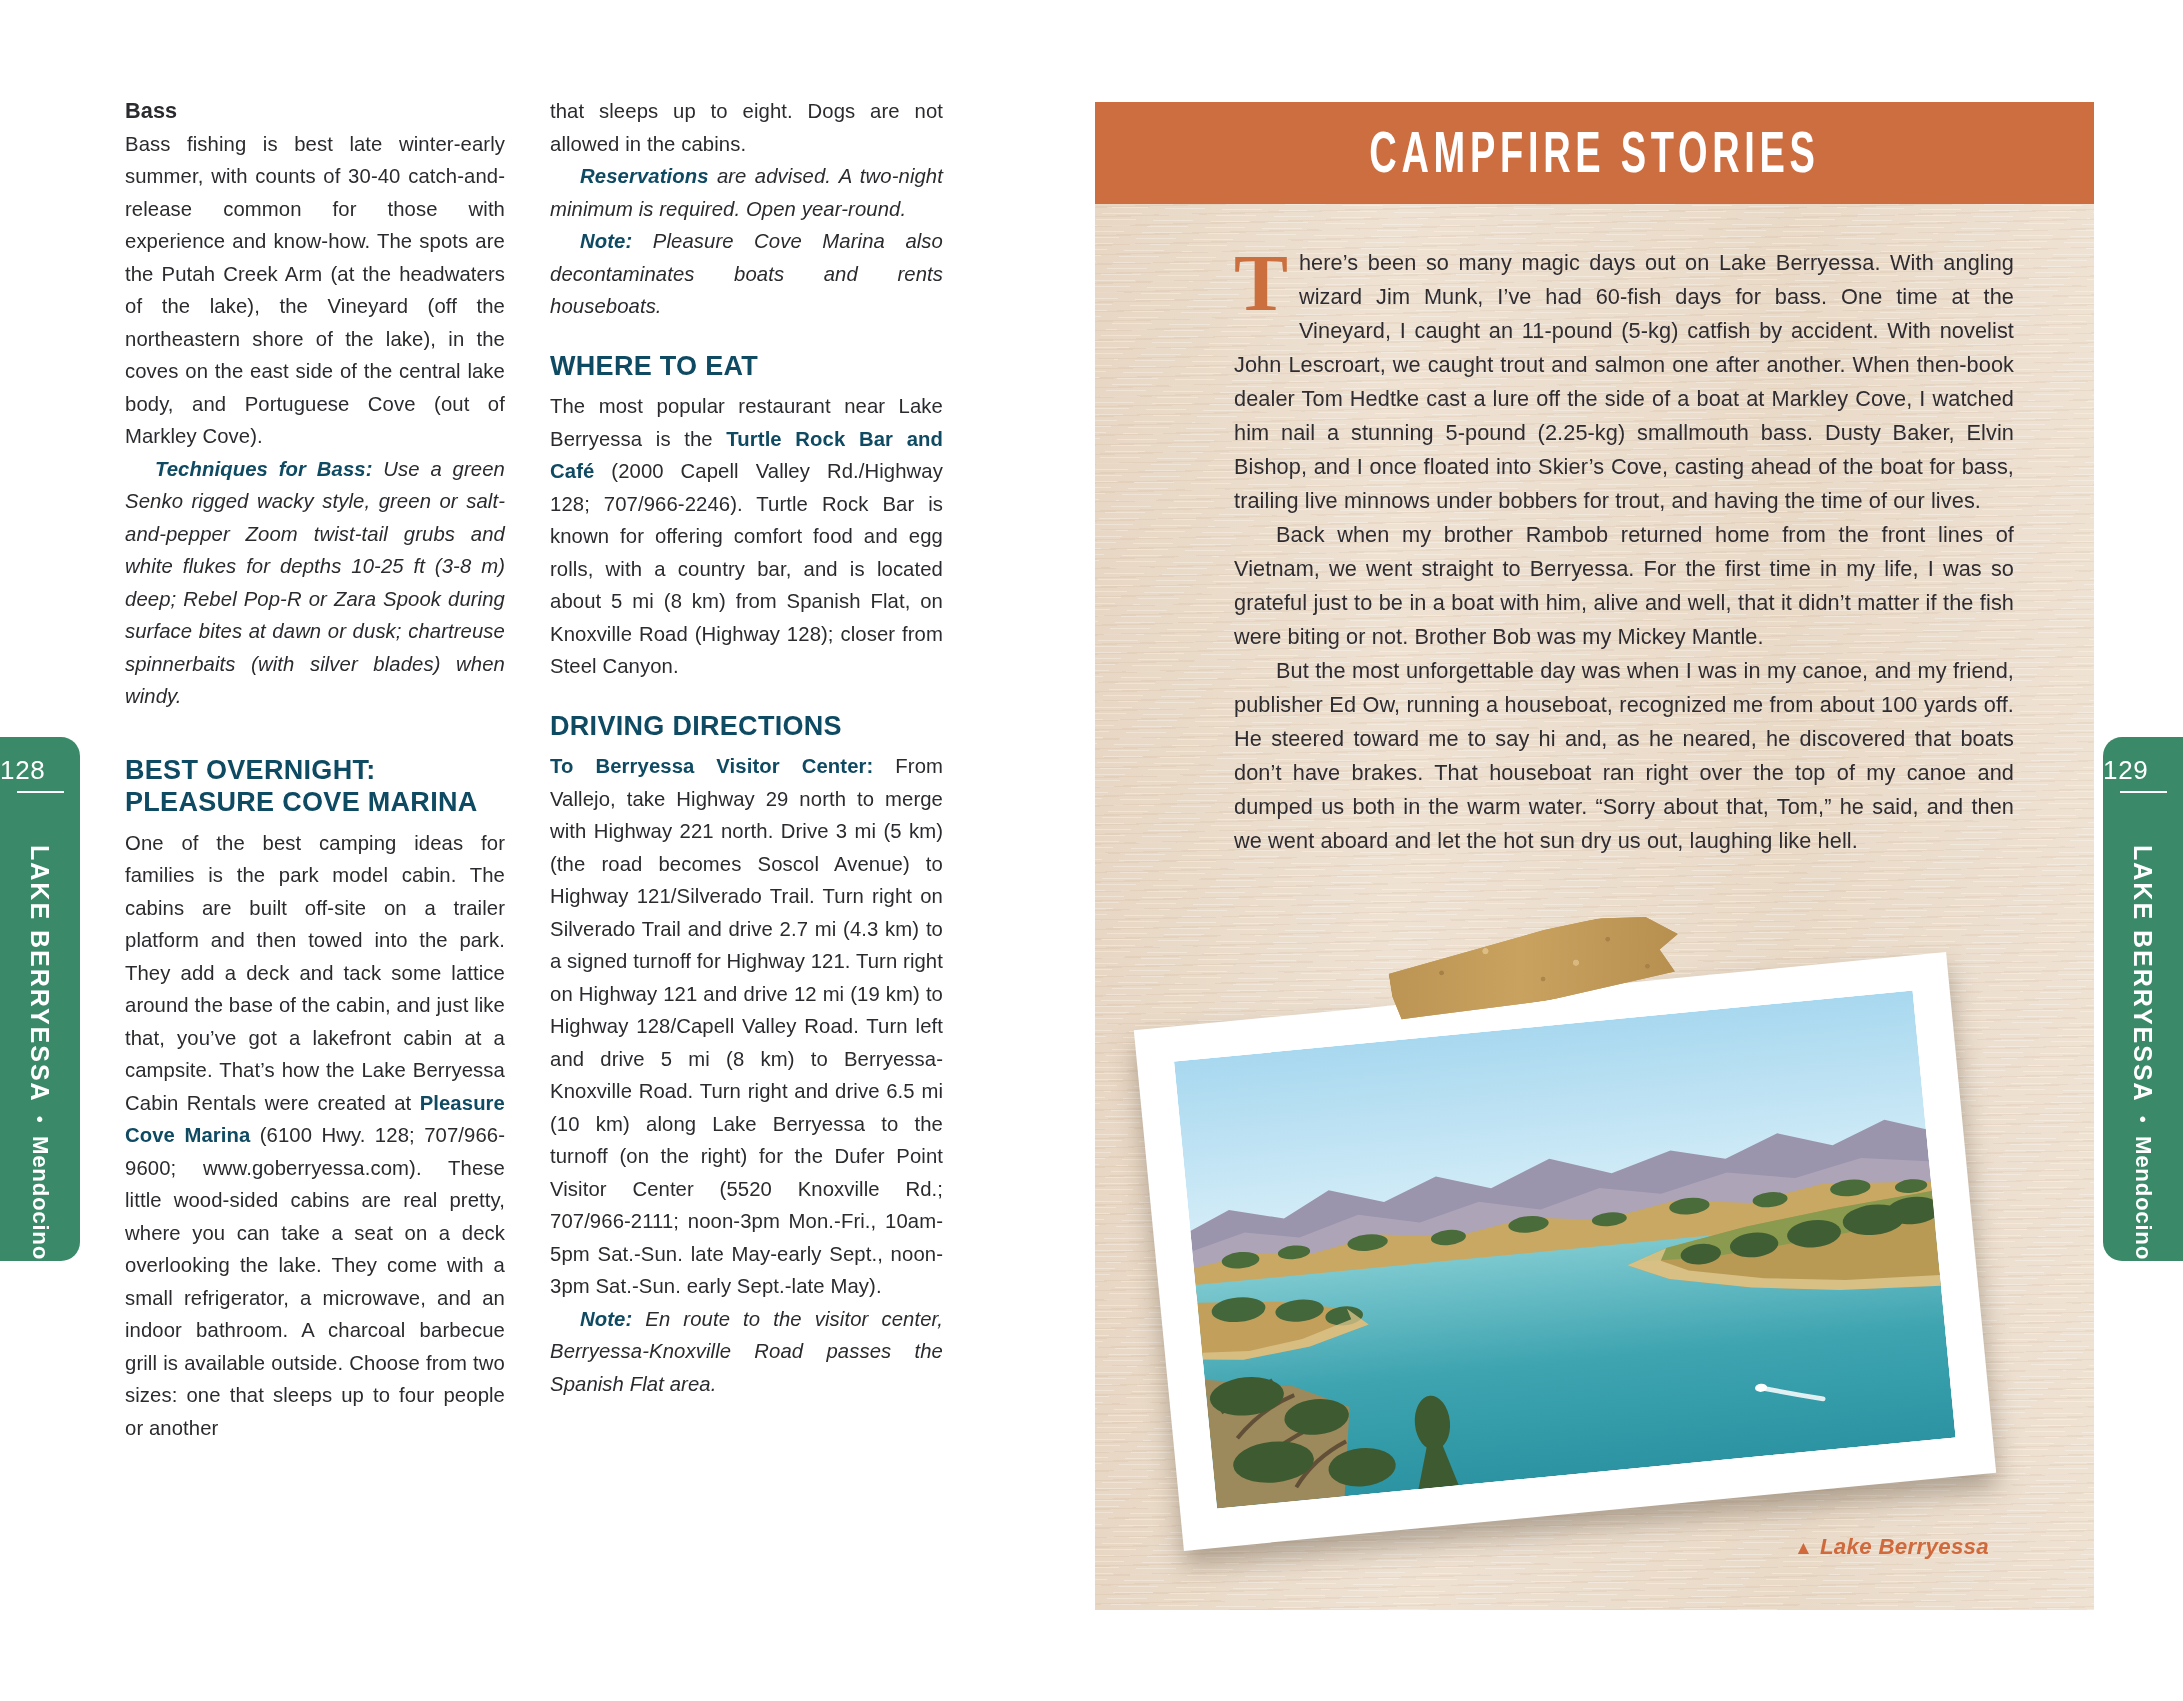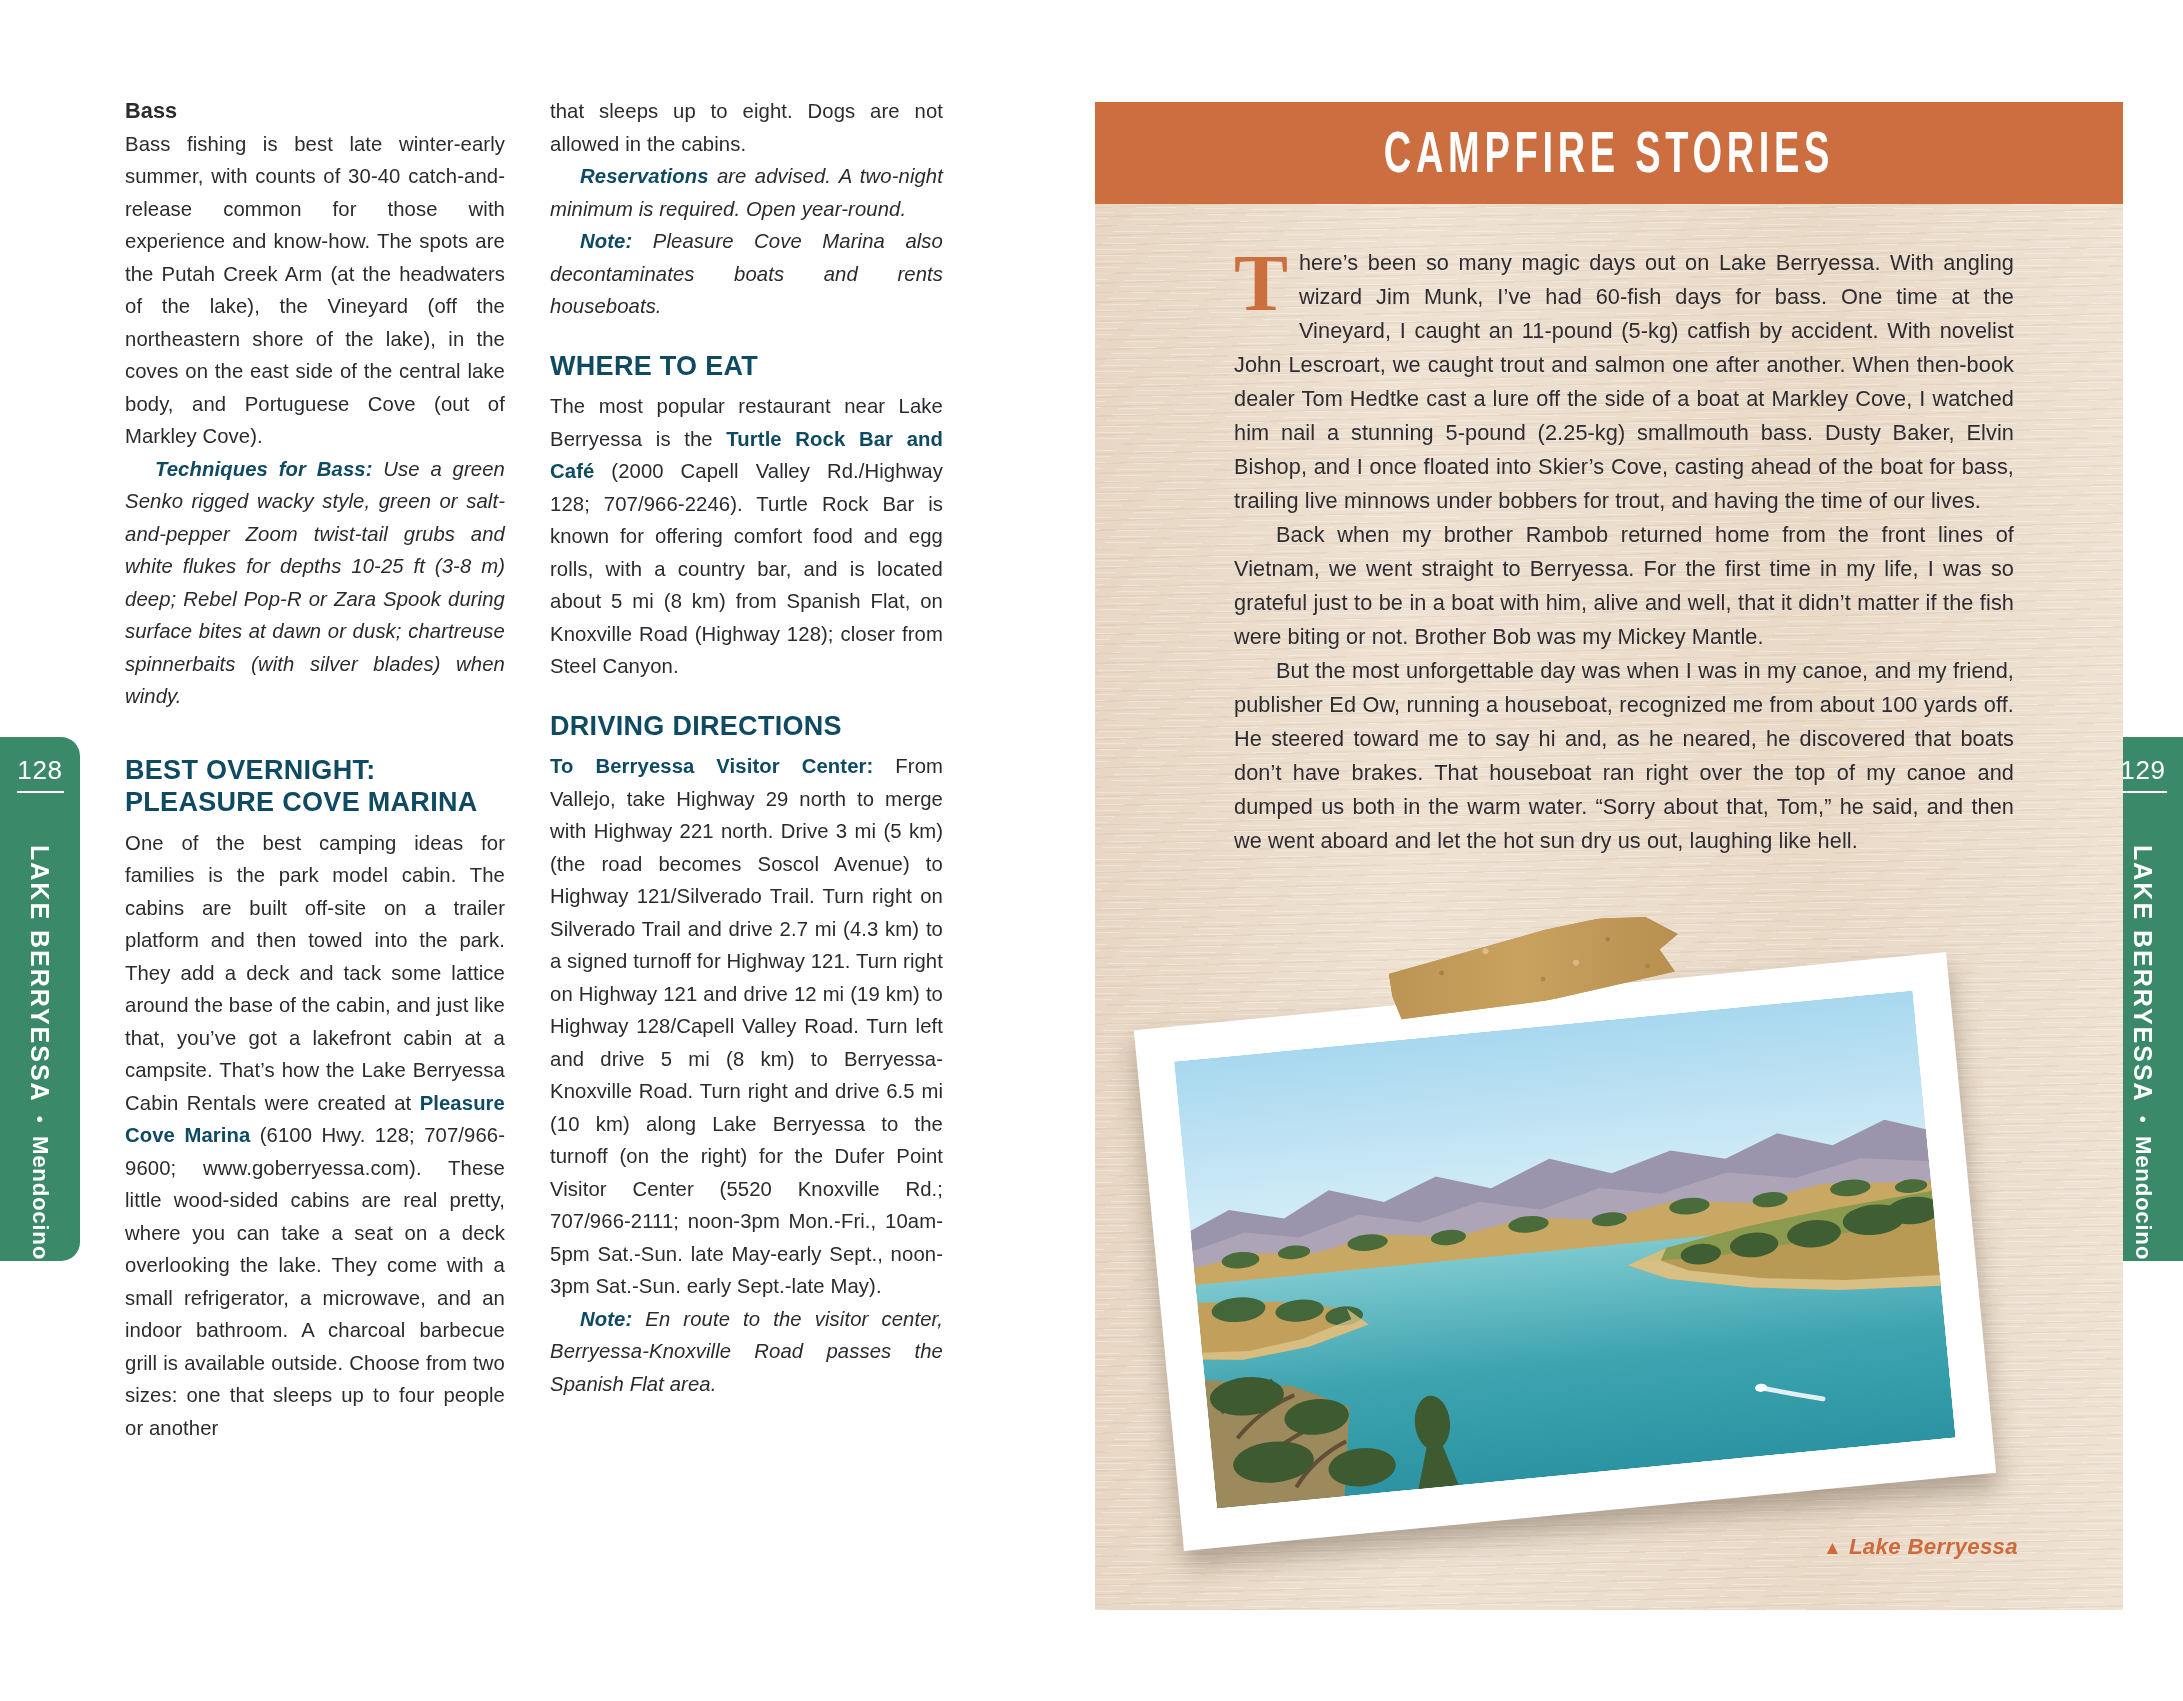--- a/index.html
+++ b/index.html
@@ -12,21 +12,21 @@
   .spread{position:absolute;inset:0;}
 
   
   .tab{
     position:absolute;top:737px;width:80px;height:524px;
     background:#3a8a69;color:#fff;
   }
   .tab-left{left:0;border-radius:0 19px 19px 0;}
   .tab-right{right:0;border-radius:19px 0 0 19px;}
   .pagenum{
-    text-align:center;font-size:26px;font-weight:500;margin-top:17.6px;letter-spacing:0.7px;
+    text-align:left;font-size:26px;font-weight:500;margin-top:17.6px;letter-spacing:0.7px;
   }
   .pagenum::after{
     content:"";display:block;width:47px;border-bottom:2px solid #ffffff;margin:5.4px auto 0;
   }
   .vtext{
     position:absolute;left:50%;top:108px;transform:translateX(-50%);
     writing-mode:vertical-rl;white-space:nowrap;display:flex;align-items:center;
     font-weight:bold;
   }
   .vregion{font-size:25px;letter-spacing:2px;transform:scaleX(1.04);}
@@ -54,21 +54,20 @@
   h2.first{margin-top:41px;}
 
   
   .storybox{
     position:absolute;left:1095px;top:102px;width:999px;height:1508px;
     background-color:#eee1d2;
     background-image:
       repeating-linear-gradient(178.5deg, rgba(201,170,139,0.16) 0 1.4px, rgba(0,0,0,0) 1.4px 9.5px),
       repeating-linear-gradient(181deg, rgba(255,255,255,0.30) 0 0.7px, rgba(0,0,0,0) 0.7px 6.1px),
       linear-gradient(90deg, rgba(214,188,158,0.28), rgba(244,233,218,0.12) 30%, rgba(214,188,158,0.20) 70%, rgba(244,233,218,0.16));
-    padding-left: 29px;
   }
   .storyhead{
     position:absolute;left:0;top:0;width:100%;height:102px;background:#cd6e41;
     display:flex;align-items:center;justify-content:center;
   }
   .storyhead .title{
     color:#ffffff;font-size:38px;font-weight:bold;letter-spacing:4.7px;
     transform:scaleY(1.5);transform-origin:center;
   }
   .storytext{

